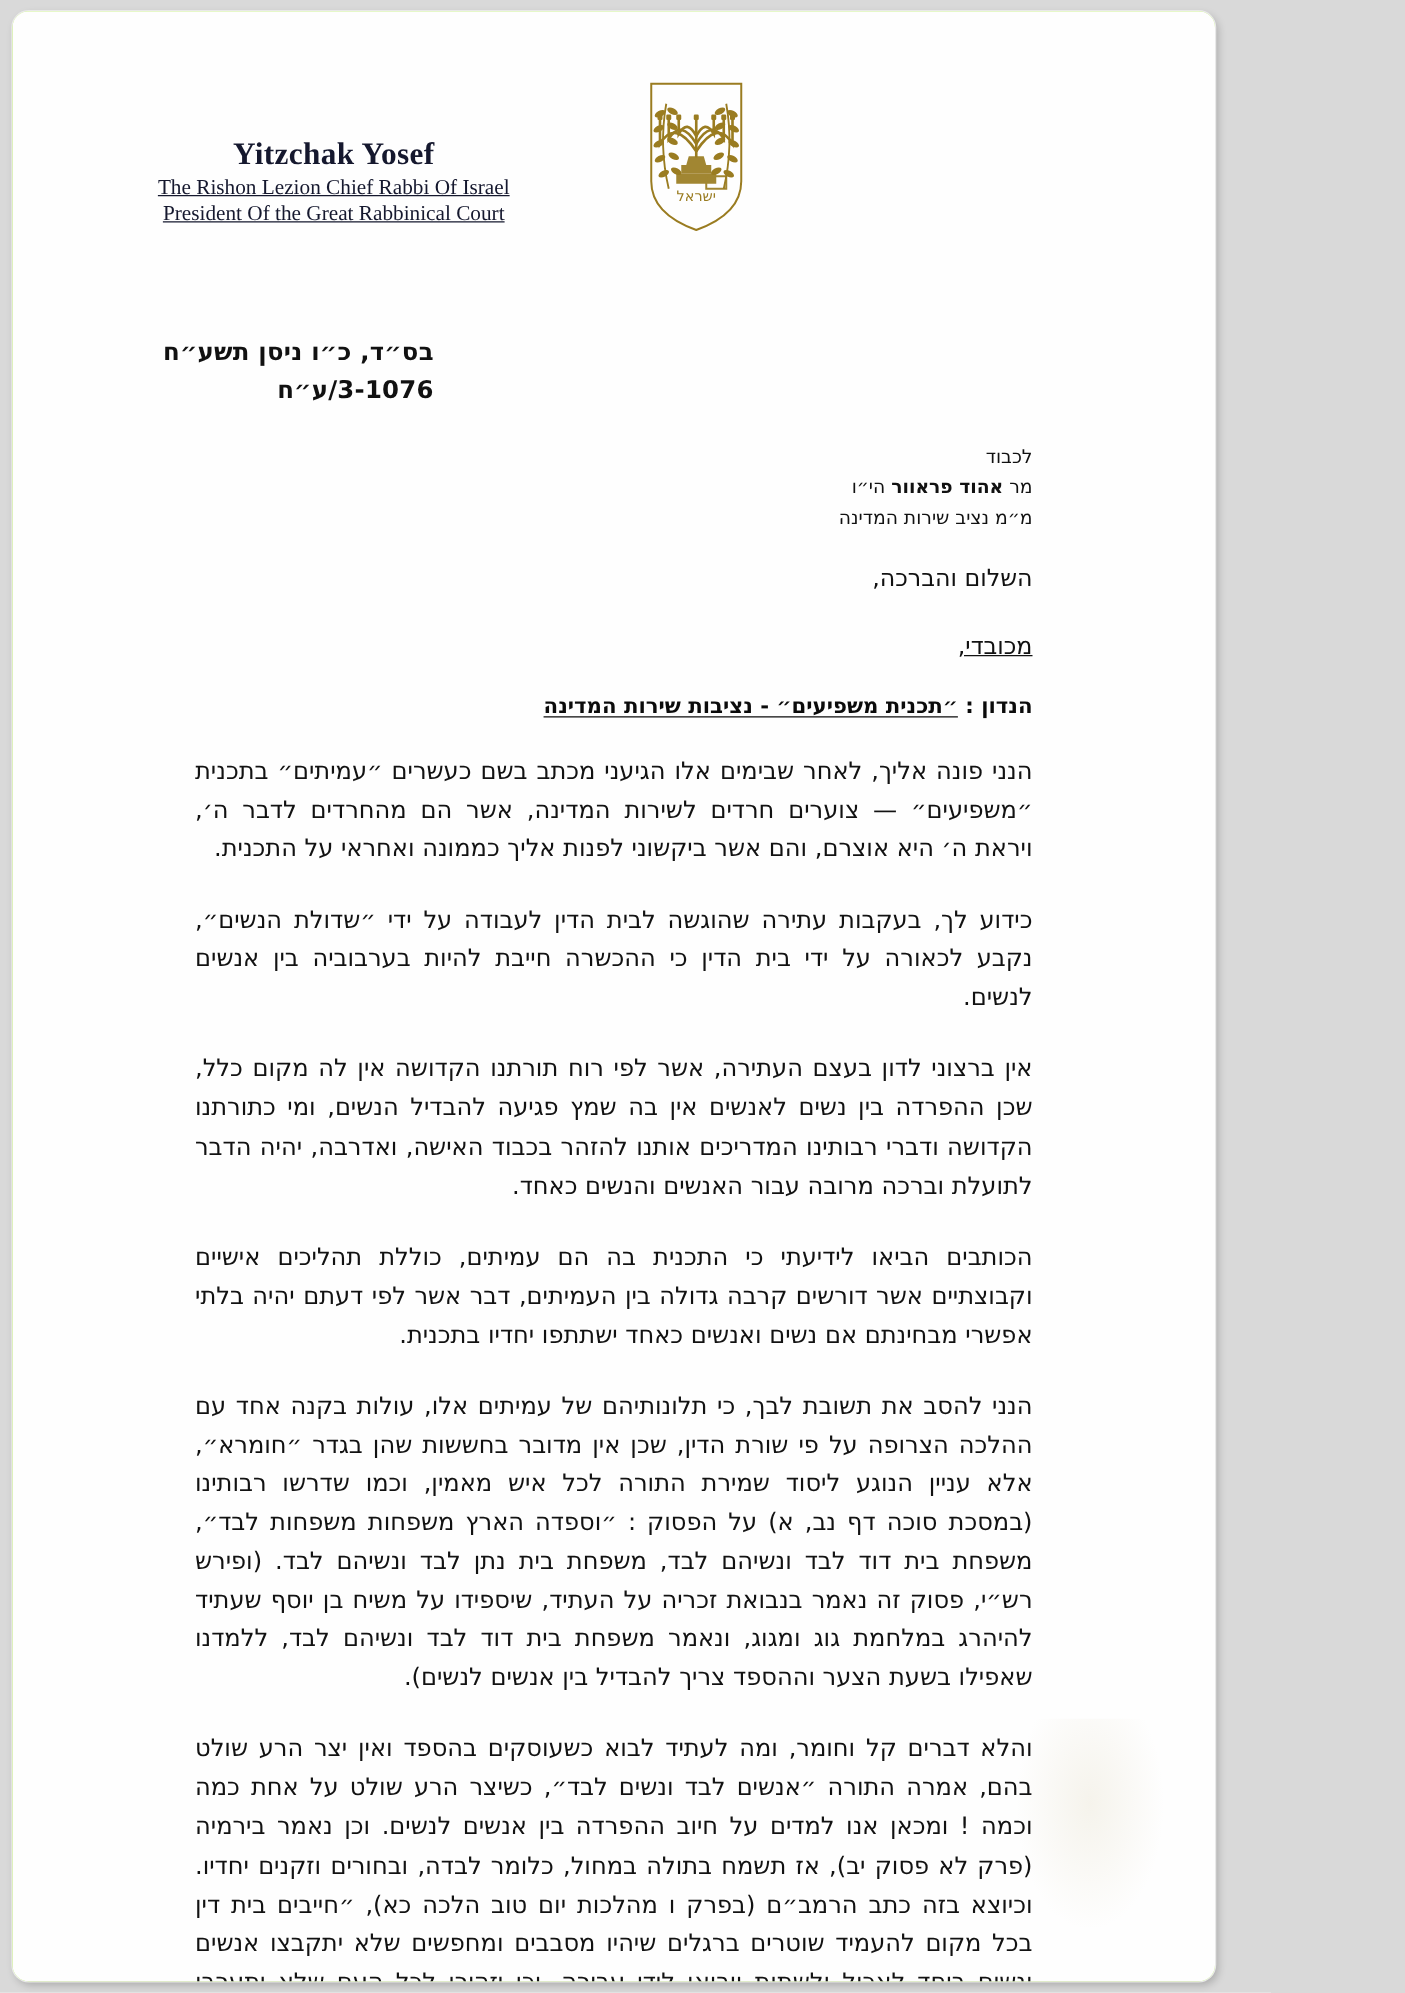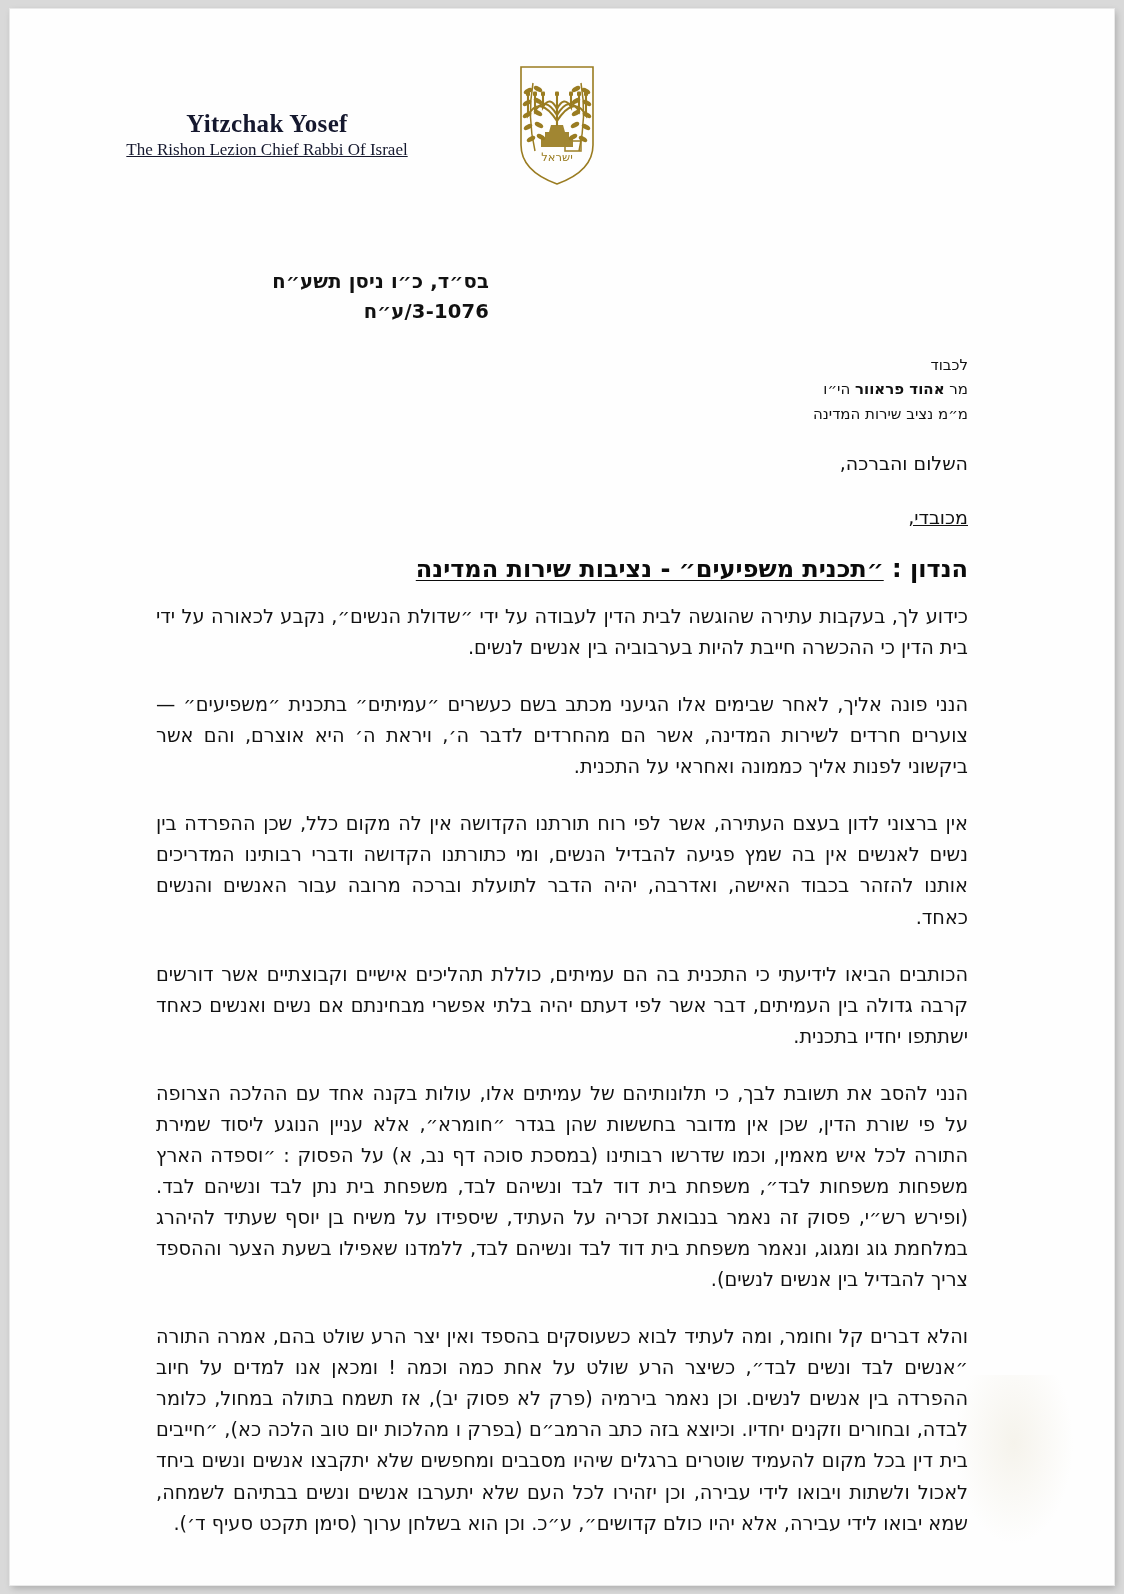--- a/index.html
+++ b/index.html
@@ -13,25 +13,26 @@
     height: 1594px;
     position: relative;
     font-family: "DejaVu Sans", sans-serif;
   }
 
   
   #page {
     position: absolute;
     left: 10px;
     top: 9px;
-    width: 1104px;
+    width: 962px;
     height: 1576px;
     background: #bef264;
     box-shadow: 0 0 0 1px #e9e9e9, 2px 3px 7px rgba(0,0,0,0.22);
     overflow: hidden;
+    border-radius: 13px;
   }
   #paper-inner {
     position: absolute;
     inset: 0;
     background: #fefefe;
   }
 
   
   .watermark {
     position: absolute;
@@ -151,21 +152,21 @@
     color: #111;
     text-decoration: underline;
   }
 
   
   .subject {
     position: absolute;
     right: 146px;
     top: 546px;
     direction: rtl;
-    font-size: 24px;
+    font-size: 17px;
     font-weight: bold;
     color: #0b0b0b;
   }
   .subject .sub-text {
     text-decoration: underline;
     text-underline-offset: 3px;
     text-decoration-thickness: 1.4px;
   }
 
   
@@ -193,20 +194,21 @@
 
 <div id="page">
   <div id="paper-inner"></div>
   <div class="watermark"></div>
 
   <div class="letterhead">
 
     <div class="lh-en">
       <div class="name">Yitzchak Yosef</div>
       <div class="line">The Rishon Lezion Chief Rabbi Of Israel</div>
+      <div class="line">President Of the Great Rabbinical Court</div>
     </div>
 
     <div class="emblem">
       <svg viewBox="0 0 100 125" xmlns="http://www.w3.org/2000/svg">
         <g fill="none" stroke="#9a7c21" stroke-width="1.6">
           <path d="M14 4 H86 V82 Q86 108 50 121 Q14 108 14 82 Z"></path>
         </g>
         <g stroke="#9a7c21" stroke-width="2.1" fill="none" stroke-linecap="round">
 
           <path d="M50 32 V62"></path>
@@ -279,20 +281,20 @@
     <div><span>מר </span><span class="strong">אהוד פראוור</span><span> הי״ו</span></div>
     <div>מ״מ נציב שירות המדינה</div>
   </div>
 
   <div class="greeting">השלום והברכה,</div>
   <div class="salutation">מכובדי,</div>
 
   <div class="subject"><span class="sub-label">הנדון : </span><span class="sub-text">״תכנית משפיעים״ - נציבות שירות המדינה</span></div>
 
   <div class="body">
+    <p>הנני פונה אליך, לאחר שבימים אלו הגיעני מכתב בשם כעשרים ״עמיתים״ בתכנית ״משפיעים״ — צוערים חרדים לשירות המדינה, אשר הם מהחרדים לדבר ה׳, ויראת ה׳ היא אוצרם, והם אשר ביקשוני לפנות אליך כממונה ואחראי על התכנית.</p>
     <p>כידוע לך, בעקבות עתירה שהוגשה לבית הדין לעבודה על ידי ״שדולת הנשים״, נקבע לכאורה על ידי בית הדין כי ההכשרה חייבת להיות בערבוביה בין אנשים לנשים.</p>
-    <p>הנני פונה אליך, לאחר שבימים אלו הגיעני מכתב בשם כעשרים ״עמיתים״ בתכנית ״משפיעים״ — צוערים חרדים לשירות המדינה, אשר הם מהחרדים לדבר ה׳, ויראת ה׳ היא אוצרם, והם אשר ביקשוני לפנות אליך כממונה ואחראי על התכנית.</p>
     <p>אין ברצוני לדון בעצם העתירה, אשר לפי רוח תורתנו הקדושה אין לה מקום כלל, שכן ההפרדה בין נשים לאנשים אין בה שמץ פגיעה להבדיל הנשים, ומי כתורתנו הקדושה ודברי רבותינו המדריכים אותנו להזהר בכבוד האישה, ואדרבה, יהיה הדבר לתועלת וברכה מרובה עבור האנשים והנשים כאחד.</p>
     <p>הכותבים הביאו לידיעתי כי התכנית בה הם עמיתים, כוללת תהליכים אישיים וקבוצתיים אשר דורשים קרבה גדולה בין העמיתים, דבר אשר לפי דעתם יהיה בלתי אפשרי מבחינתם אם נשים ואנשים כאחד ישתתפו יחדיו בתכנית.</p>
     <p>הנני להסב את תשובת לבך, כי תלונותיהם של עמיתים אלו, עולות בקנה אחד עם ההלכה הצרופה על פי שורת הדין, שכן אין מדובר בחששות שהן בגדר ״חומרא״, אלא עניין הנוגע ליסוד שמירת התורה לכל איש מאמין, וכמו שדרשו רבותינו (במסכת סוכה דף נב, א) על הפסוק : ״וספדה הארץ משפחות משפחות לבד״, משפחת בית דוד לבד ונשיהם לבד, משפחת בית נתן לבד ונשיהם לבד. (ופירש רש״י, פסוק זה נאמר בנבואת זכריה על העתיד, שיספידו על משיח בן יוסף שעתיד להיהרג במלחמת גוג ומגוג, ונאמר משפחת בית דוד לבד ונשיהם לבד, ללמדנו שאפילו בשעת הצער וההספד צריך להבדיל בין אנשים לנשים).</p>
     <p>והלא דברים קל וחומר, ומה לעתיד לבוא כשעוסקים בהספד ואין יצר הרע שולט בהם, אמרה התורה ״אנשים לבד ונשים לבד״, כשיצר הרע שולט על אחת כמה וכמה ! ומכאן אנו למדים על חיוב ההפרדה בין אנשים לנשים. וכן נאמר בירמיה (פרק לא פסוק יב), אז תשמח בתולה במחול, כלומר לבדה, ובחורים וזקנים יחדיו. וכיוצא בזה כתב הרמב״ם (בפרק ו מהלכות יום טוב הלכה כא), ״חייבים בית דין בכל מקום להעמיד שוטרים ברגלים שיהיו מסבבים ומחפשים שלא יתקבצו אנשים ונשים ביחד לאכול ולשתות ויבואו לידי עבירה, וכן יזהירו לכל העם שלא יתערבו אנשים ונשים בבתיהם לשמחה, שמא יבואו לידי עבירה, אלא יהיו כולם קדושים״, ע״כ. וכן הוא בשלחן ערוך (סימן תקכט סעיף ד׳).</p>
   </div>
 </div>
 
 </body></html>

